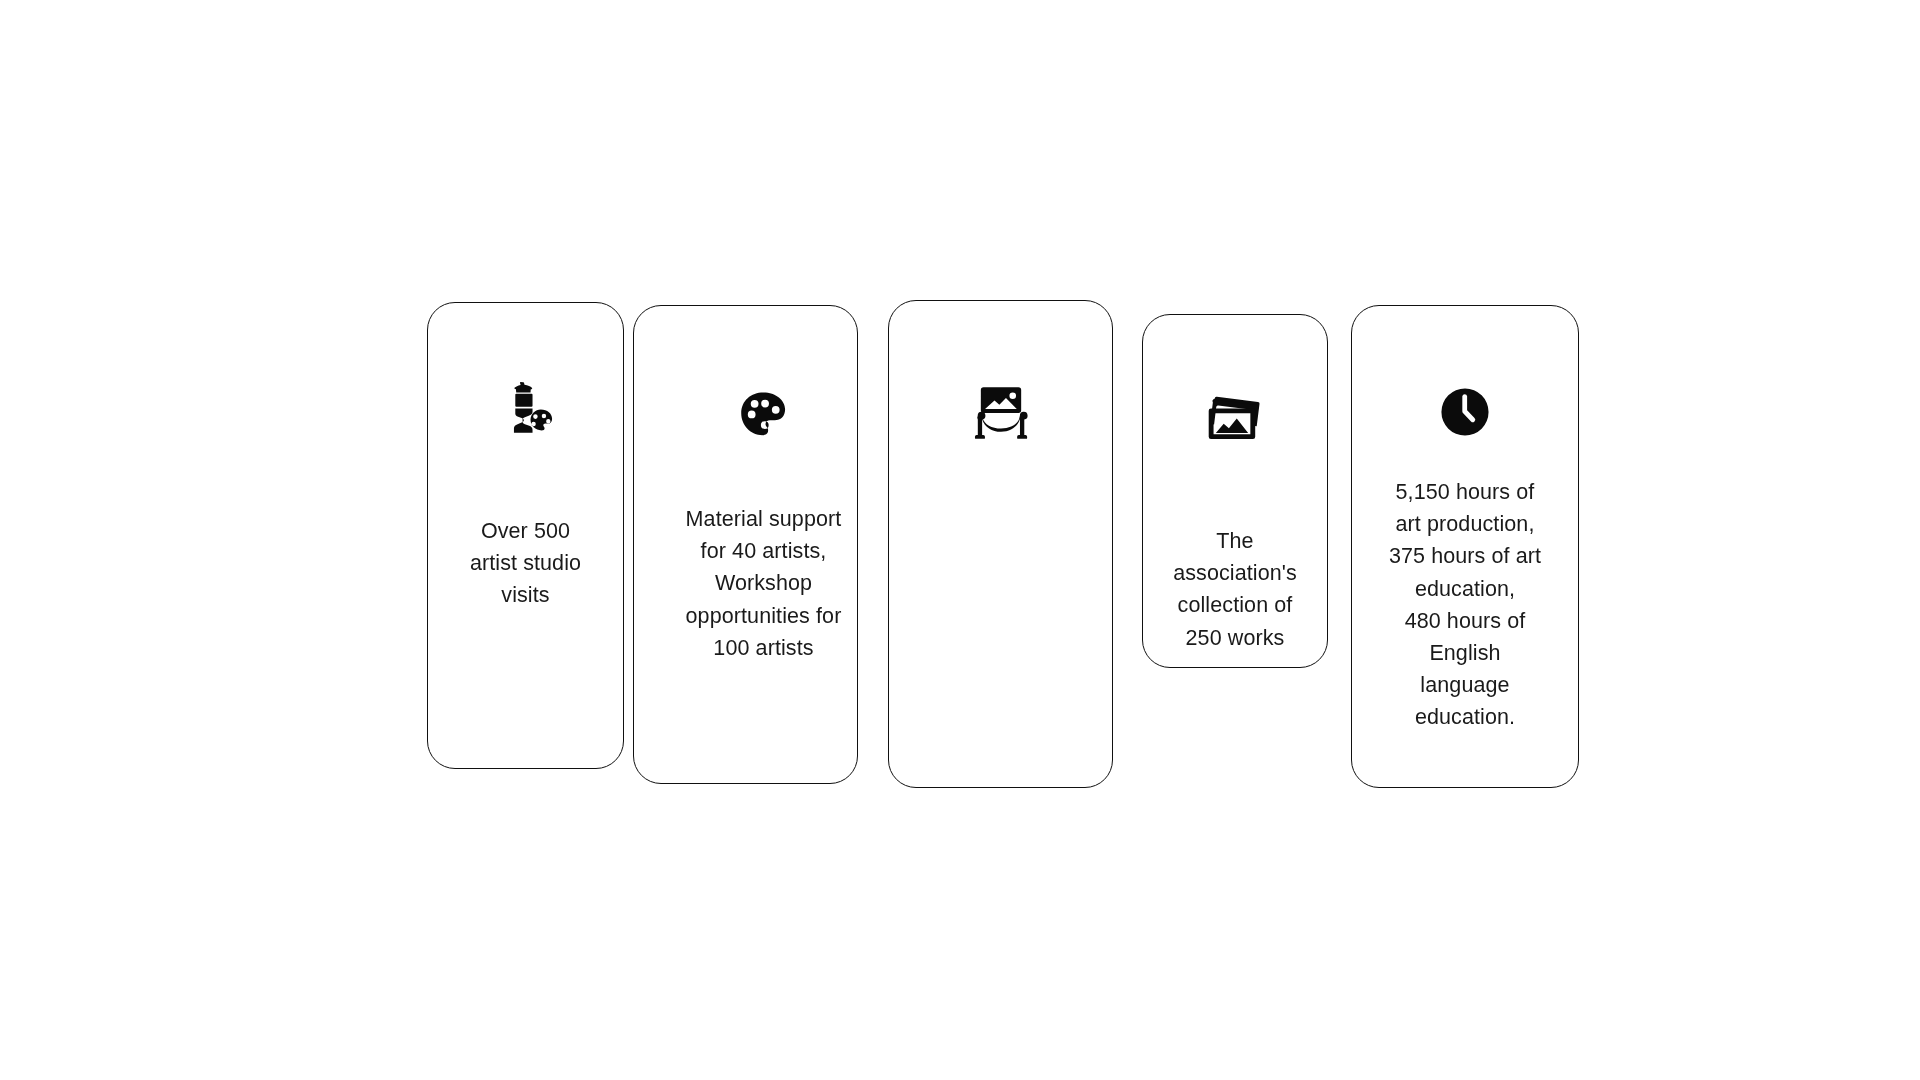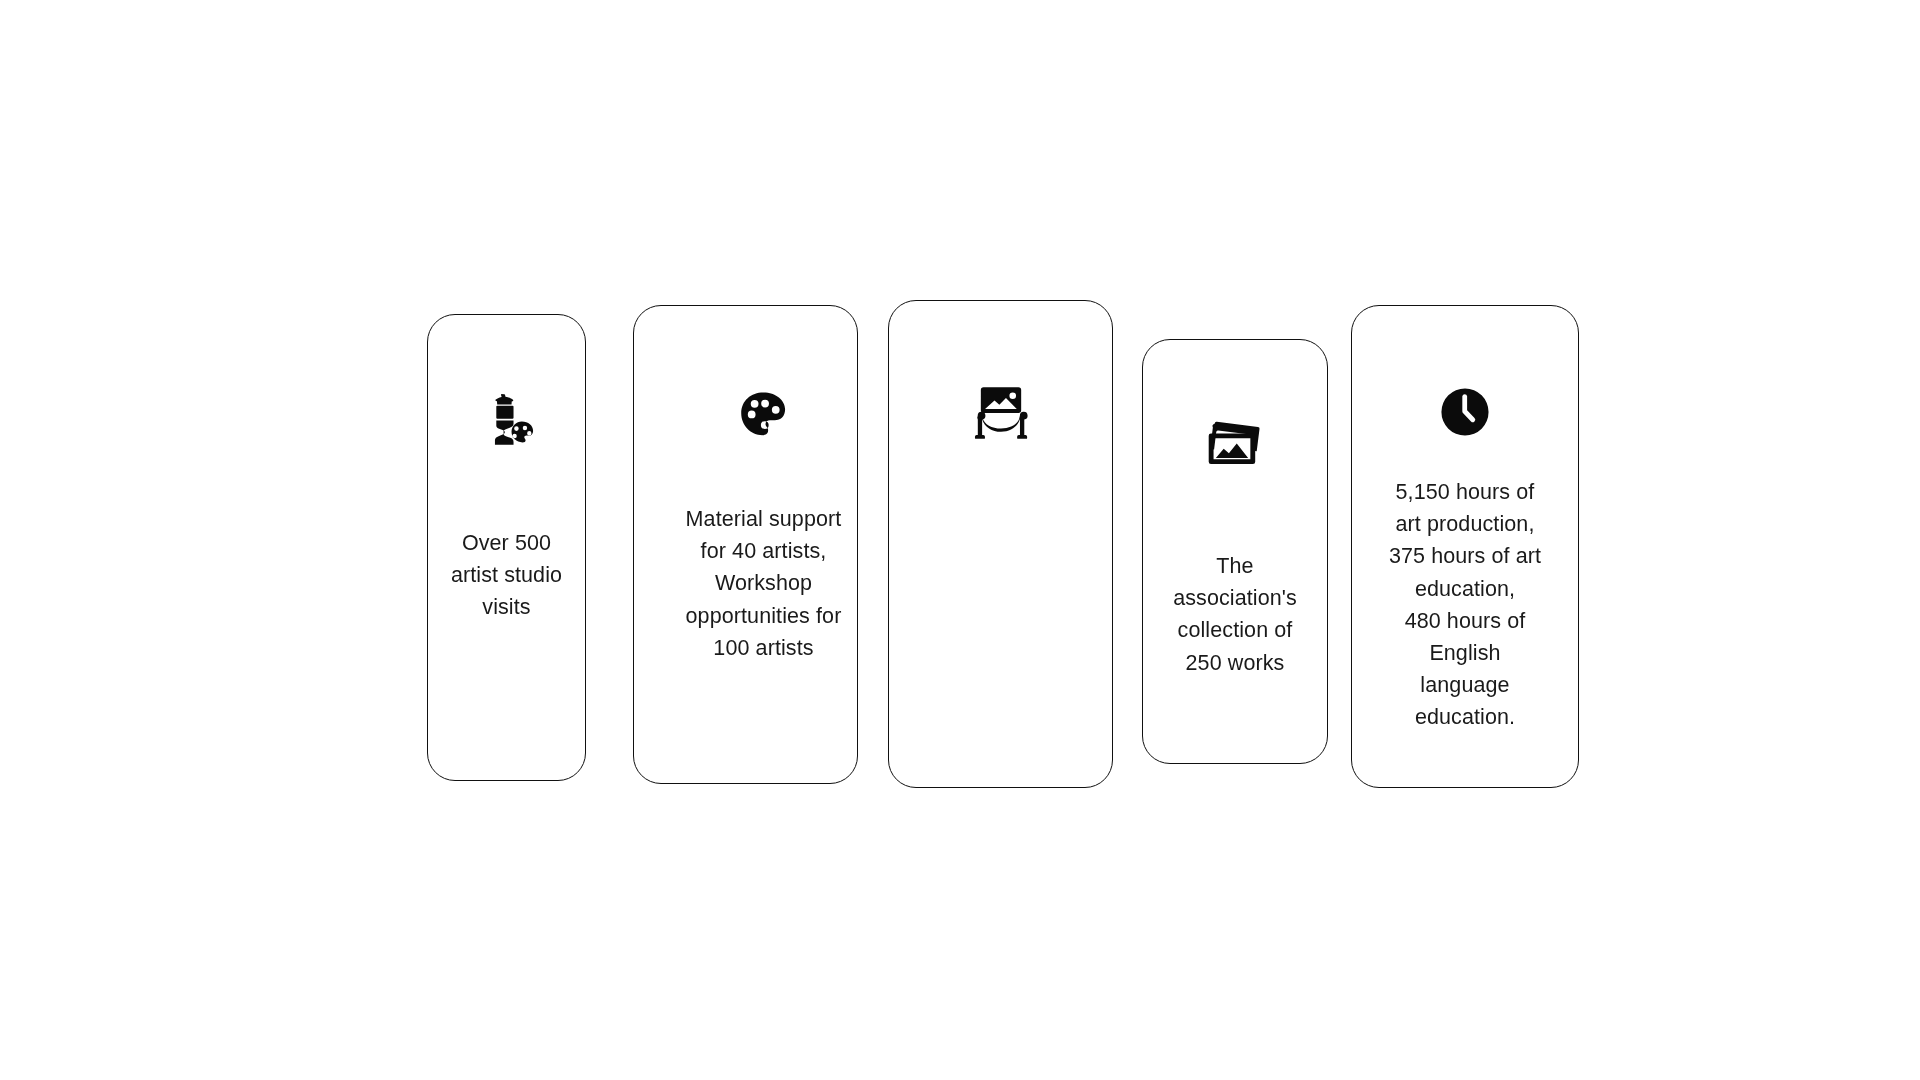--- a/index.html
+++ b/index.html
@@ -58,21 +58,21 @@
     font-weight: 400;
   }
 </style>
 </head>
 <body>
 
 <div class="stage">
   <div class="card-row">
 
 
-    <div class="stat-card" style="left:211px; top:14px; width:159px; height:467px;">
+    <div class="stat-card" style="left:211px; top:2px; width:197px; height:467px;">
       <div class="card-icon" style="margin-top:74px; height:62px;">
         <svg width="58" height="58" viewBox="0 0 64 64" aria-hidden="true">
           <path d="M28.8 3.6c.5-.2.9.1 1 .6l.5 2.2c3.8.5 6.9 2 8.2 3.3.6.6.5 1.2-.4 1.5l-.9.3-.2 3.4H21.2l-.3-3.5-.9-.3c-.9-.3-1-1-.4-1.6 1.1-1.1 3.4-2.3 6.4-3v-.1l-.6-2c-.1-.5.2-.9.6-1z"></path>
           <rect x="20.2" y="16.2" width="19" height="14.5" rx="1.2"></rect>
           <path d="M20.2 32.6h19v3.6c0 2.4-1.7 3.5-4.2 4.4l-4.3 1.6c-1.6.6-2.5 1.4-2.5 2.6v2.4c0 1.3 1 2.1 2.6 2.7l4.8 1.8c2 .8 3.6 2 3.6 4.3v3.4H18.7v-5.1c0-2.4 1.6-3.6 4-4.5l4.5-1.7c1.5-.6 2.4-1.3 2.4-2.5 0-1.2-.9-2-2.4-2.6l-4.6-1.7c-1.6-.7-2.4-1.6-2.4-3z"></path>
           <path d="M48.3 33.6c7.2 0 12.5 4.5 12.5 10.4 0 3.4-2.2 5.2-4.6 5.2h-2.7c-1.5 0-2.4.8-2.4 1.9 0 .6.3 1.1.7 1.6.4.5.7 1 .7 1.8 0 1.3-1.2 2.2-3.4 2.2-6.5 0-12.1-5-12.1-11.6 0-6.6 5.4-11.5 11.3-11.5zm-5.9 5.4a2.5 2.5 0 1 0 0 5 2.5 2.5 0 0 0 0-5zm9.4-.7a2.4 2.4 0 1 0 0 4.9 2.4 2.4 0 0 0 0-4.9zm-11.4 9a2.4 2.4 0 1 0 0 4.8 2.4 2.4 0 0 0 0-4.8zm16.2-3.2a2.4 2.4 0 1 0 0 4.8 2.4 2.4 0 0 0 0-4.8z"></path>
         </svg>
       </div>
       <div class="card-text" style="margin-top:76px;">Over 500
 artist studio
@@ -96,21 +96,21 @@
       <div class="card-icon" style="margin-top:80px; height:62px;">
         <svg width="66" height="60" viewBox="0 0 72 64" aria-hidden="true">
           <path d="M17 5h38a3 3 0 0 1 3 3v22a3 3 0 0 1-3 3H17a3 3 0 0 1-3-3V8a3 3 0 0 1 3-3zm31.8 5.6a3.6 3.6 0 1 0 0 7.2 3.6 3.6 0 0 0 0-7.2zM18.6 28.8h34.6L41.4 16.6l-7.2 7.5-5.3-4.6z"></path>
           <path d="M10.6 36.1a4.2 4.2 0 1 1 4.8 4.1v16.9h1.3a1.8 1.8 0 0 1 1.8 1.8v1.4a1 1 0 0 1-1 1H8.6a1 1 0 0 1-1-1v-1.4a1.8 1.8 0 0 1 1.8-1.8h1.3V40.2a4.2 4.2 0 0 1-.1-4.1z"></path>
           <path d="M56.6 36.1a4.2 4.2 0 1 1 4.8 4.1v16.9h1.3a1.8 1.8 0 0 1 1.8 1.8v1.4a1 1 0 0 1-1 1h-8.9a1 1 0 0 1-1-1v-1.4a1.8 1.8 0 0 1 1.8-1.8h1.3V40.2a4.2 4.2 0 0 1-.1-4.1z"></path>
           <path d="M15.9 38.2c1.7 7.4 10.1 11.8 20.1 11.8s18.4-4.4 20.1-11.8c.3 0 .8.6.4 1.9C53.8 48.6 45.9 53.6 36 53.6S18.2 48.6 15.5 40.1c-.4-1.3.1-1.9.4-1.9z"></path>
         </svg>
       </div>
     </div>
 
-    <div class="stat-card" style="left:926px; top:14px; width:186px; height:425px;margin-top:25px;">
+    <div class="stat-card" style="left:926px; top:14px; width:186px; height:354px;">
       <div class="card-icon" style="margin-top:76px; height:56px;">
         <svg width="60" height="52" viewBox="0 0 68 58" aria-hidden="true">
           <path d="M13.5 3.8 60 9.6a2 2 0 0 1 1.8 2.2l-3.2 25.3-4.4-.5 2.3-18.4a2 2 0 0 0-1.7-2.2L12.3 10.6l.3-2.6a2 2 0 0 1 .9-4.2z"></path>
           <path d="M13 7.4 58.8 13a2 2 0 0 1 1.7 2.3l-.5 4-45-5.5a2 2 0 0 0-2.3 1.8l-2.4 19.6-4.4-.5 3-24.5A2 2 0 0 1 13 7.4z"></path>
           <path d="M6.8 17h47.5a2.6 2.6 0 0 1 2.6 2.6v29.6a2.6 2.6 0 0 1-2.6 2.6H6.8a2.6 2.6 0 0 1-2.6-2.6V19.6A2.6 2.6 0 0 1 6.8 17zm2.9 5.4v23.9h41.7V22.4z"></path>
           <path d="M12.3 44.9h36.6L36 28.3l-8.9 11.3-5.9-5.1z"></path>
         </svg>
       </div>
       <div class="card-text" style="margin-top:78px;">The association's
 collection of

